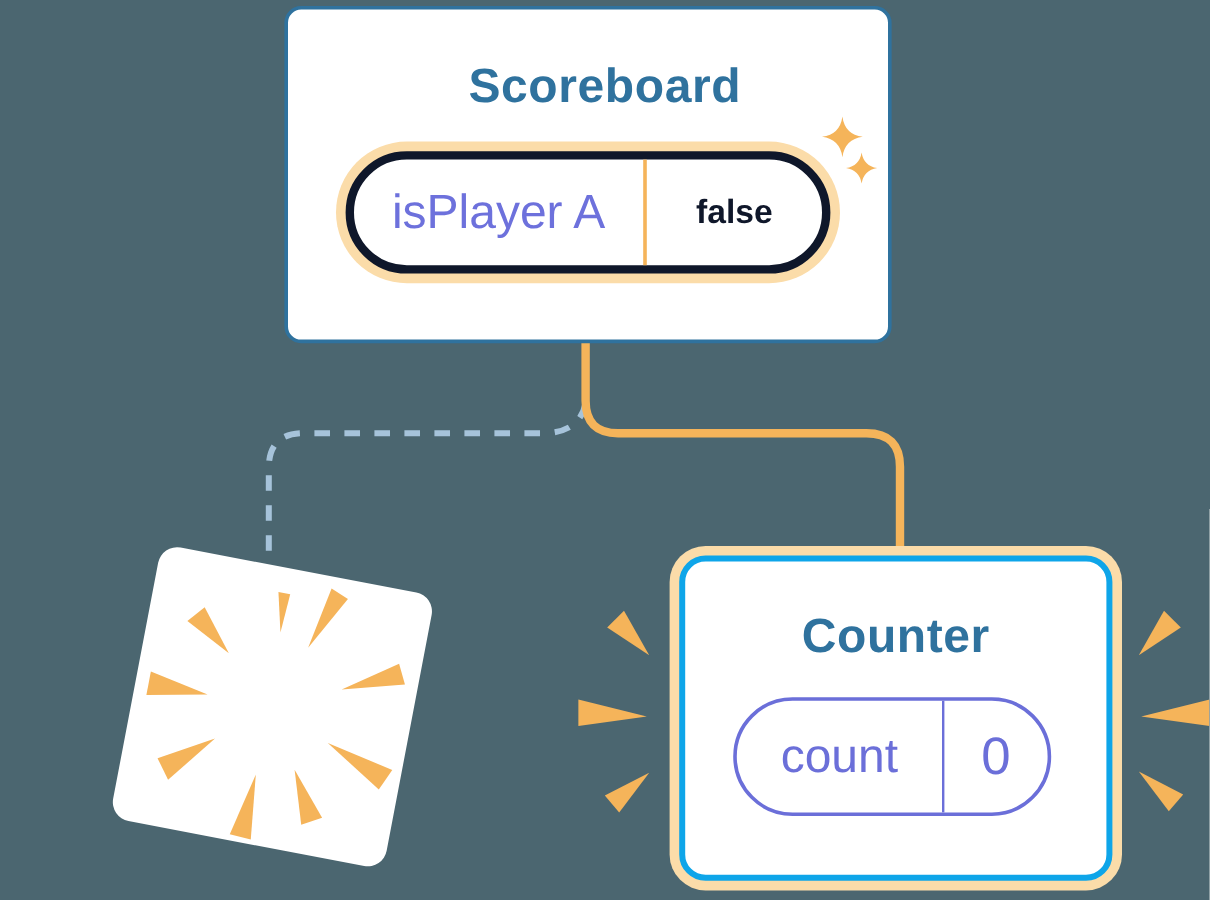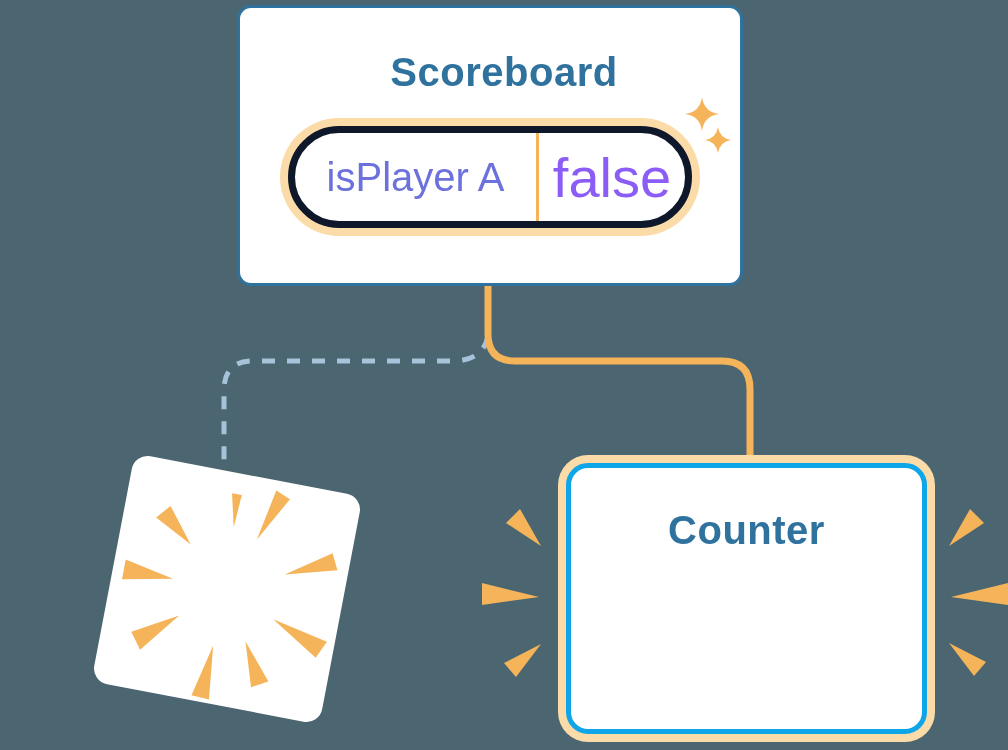--- a/index.html
+++ b/index.html
@@ -44,21 +44,21 @@
     border-radius:999px;
     box-shadow:0 0 0 8px #FBDCA9;
   }
   .orange-pill .pill-divider{width:3px;background:#F5B45A;}
   .pill-cell{
     display:flex;align-items:center;justify-content:center;
     font-size:40px;
     color:#6D71DC;
   }
   .orange-pill .cell-key{width:241px;}
-  .orange-pill .cell-value{flex:1;font-weight:normal;color:#8b5cf6;font-size:56px;}
+  .orange-pill .cell-value{flex:1;font-weight:bold;color:#0f172a;font-size:28px;}
 
   
   .counter-card{
     position:absolute;
     left:566px;top:463px;width:361px;height:271px;
     box-sizing:border-box;
     background:#ffffff;
     border:5px solid #0ea5e9;
     border-radius:22px;
     box-shadow:0 0 0 8px #FBDCA9;
@@ -115,20 +115,25 @@
         <polygon points="30,176 42,192 74,151"></polygon>
         <polygon points="101,227 119,228 113,174"></polygon>
         <polygon points="158,208 174,199 144,164"></polygon>
         <polygon points="216,167 224,149 167,137"></polygon>
       </g>
     </svg>
   </div>
 
   <div class="counter-card">
     <div class="card-title">Counter</div>
+    <div class="state-pill purple-pill">
+      <div class="pill-cell cell-key">count</div>
+      <div class="pill-divider"></div>
+      <div class="pill-cell cell-value">0</div>
+    </div>
   </div>
 
   <svg class="layer" width="1008" height="750" viewBox="0 0 1008 750">
     <g fill="#F5B45A">
       <path d="M 702 97 Q 704 112 719 114 Q 704 116 702 131 Q 700 116 685 114 Q 700 112 702 97 Z"></path>
       <path d="M 718 127 Q 719.8 138.2 731 140 Q 719.8 141.8 718 153 Q 716.2 141.8 705 140 Q 716.2 138.2 718 127 Z"></path>
     </g>
     <g fill="#F5B45A">
       <polygon points="506,523 520,509 541,546"></polygon>
       <polygon points="482,583 482,605 539,597"></polygon>

